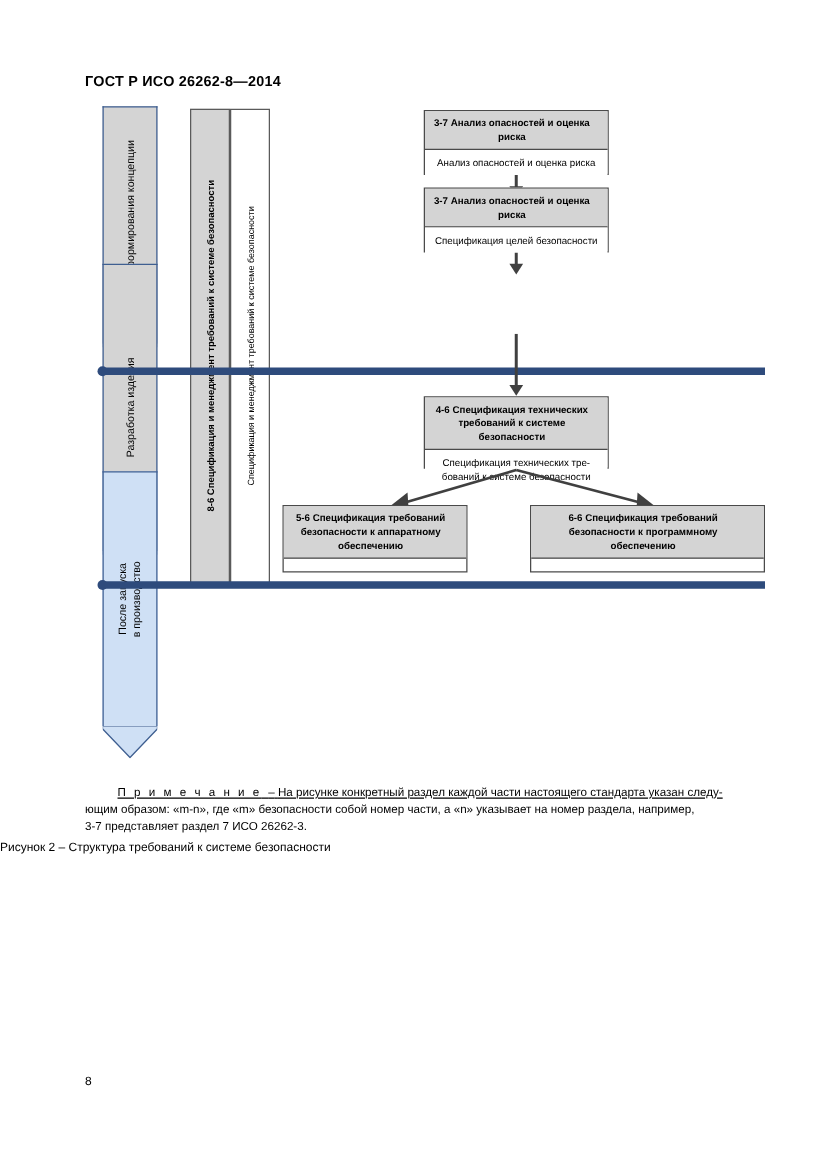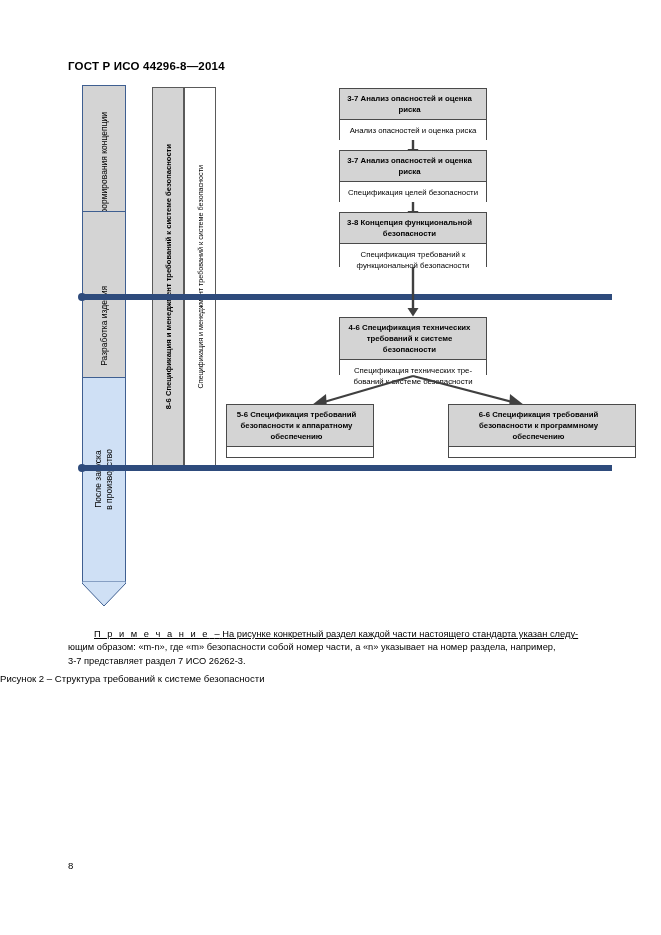--- a/index.html
+++ b/index.html
@@ -191,21 +191,21 @@
     left: 68px;
     top: 860px;
     font-size: 9.6px;
   }
 </style>
 </head>
 <body>
 
 <div id="page">
 
-  <div class="doc-header">ГОСТ Р ИСО 44296-8—2014</div>
+  <div class="doc-header">ГОСТ Р ИСО 26262-8—2014</div>
 
   <div id="figure">
 
     <div class="stage" style="top:5px; height:216px;">
       <div class="body" style="height:190px; background:#d4d4d4;"></div>
       <div class="tip" style="top:190px;">
         <svg width="44" height="26" viewBox="0 0 44 26">
           <polygon points="0,0 44,0 44,2 22,25 0,2" fill="#d4d4d4" stroke="#3f5f91" stroke-width="1"></polygon>
         </svg>
       </div>
@@ -273,24 +273,20 @@
       <div class="bd">Спецификация целей безопасности</div>
     </div>
 
     <div class="conn" style="left:406px; top:122px;">
       <svg width="14" height="18" viewBox="0 0 14 18">
         <line x1="7" y1="0" x2="7" y2="10" stroke="#404040" stroke-width="2.4"></line>
         <polygon points="1.5,9 12.5,9 7,17.5" fill="#404040"></polygon>
       </svg>
     </div>
 
-    <div class="fbox" style="left:339px; top:132px; width:148px; height:55px;">
-      <div class="hd">3-8 Концепция функциональной безопасности</div>
-      <div class="bd">Спецификация требований к функциональной безопасности</div>
-    </div>
 
     <div class="conn" style="left:406px; top:187px;">
       <svg width="14" height="50" viewBox="0 0 14 50">
         <line x1="7" y1="0" x2="7" y2="42" stroke="#404040" stroke-width="2.4"></line>
         <polygon points="1.5,41 12.5,41 7,49.5" fill="#404040"></polygon>
       </svg>
     </div>
 
     <div class="fbox" style="left:339px; top:237px; width:148px; height:58px;">
       <div class="hd">4-6 Спецификация технических требований  к системе безопасности</div>
@@ -305,21 +301,21 @@
 
         <line x1="187" y1="2" x2="286" y2="28" stroke="#404040" stroke-width="2.2"></line>
         <polygon points="284,20 298,31 283,36" fill="#404040"></polygon>
       </svg>
     </div>
 
     <div class="fbox" style="left:226px; top:324px; width:148px; height:54px;">
       <div class="hd">5-6 Спецификация требований безопасности к аппаратному обеспечению</div>
     </div>
 
-    <div class="fbox" style="left:448px; top:324px; width:188px; height:54px;">
+    <div class="fbox" style="left:424px; top:324px; width:188px; height:54px;">
       <div class="hd">6-6 Спецификация требований безопасности к программному обеспечению</div>
     </div>
 
   </div>
 
   <div class="note">
     <p class="ind"><span class="nw">П р и м е ч а н и е</span>&nbsp; <span>–</span> <span>На рисунке конкретный раздел каждой части настоящего стандарта указан следу-</span></p>
     <p><span>ющим образом: «m-n», где «m» безопасности собой номер части, а «n» указывает на номер раздела, например,</span></p>
     <p><span>3-7 представляет раздел 7 ИСО 26262-3.</span></p>
   </div>

